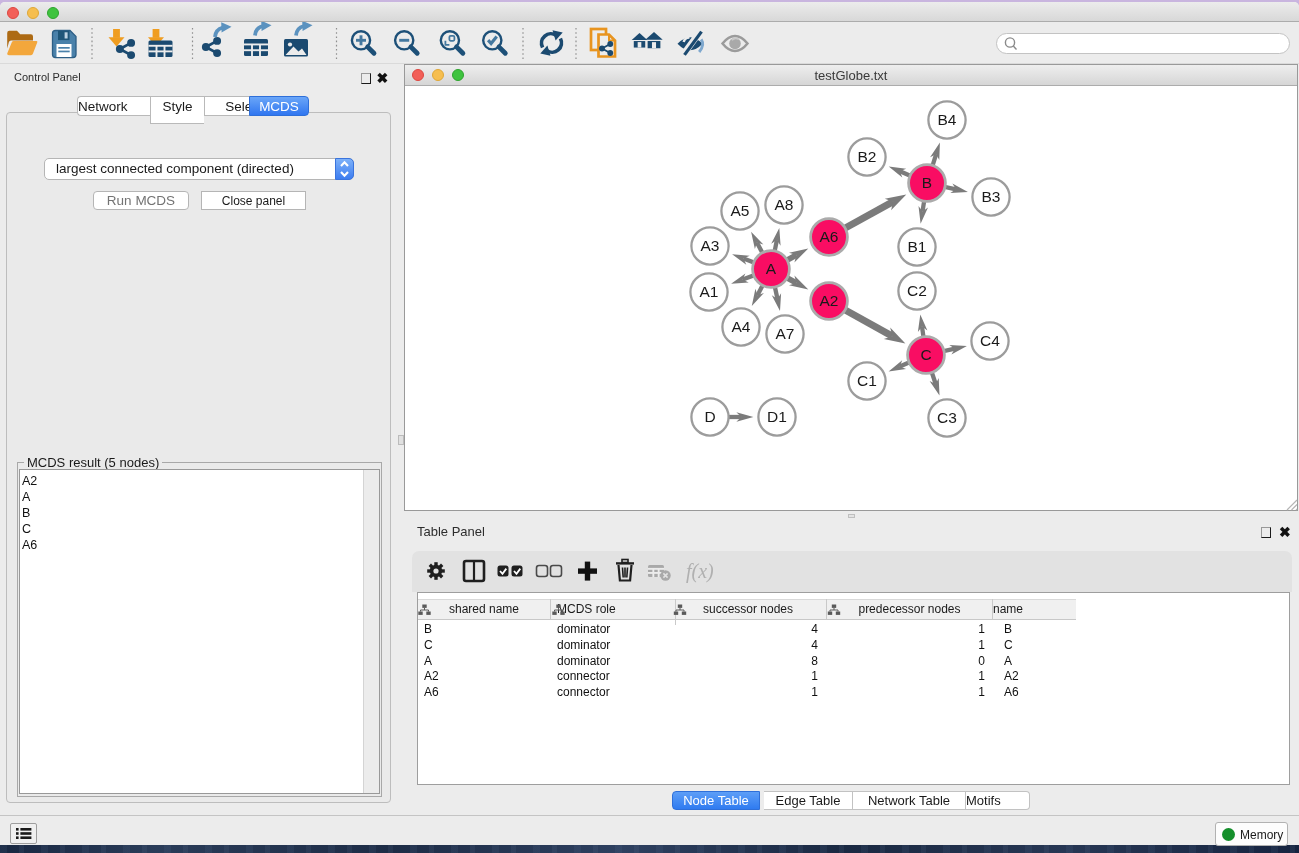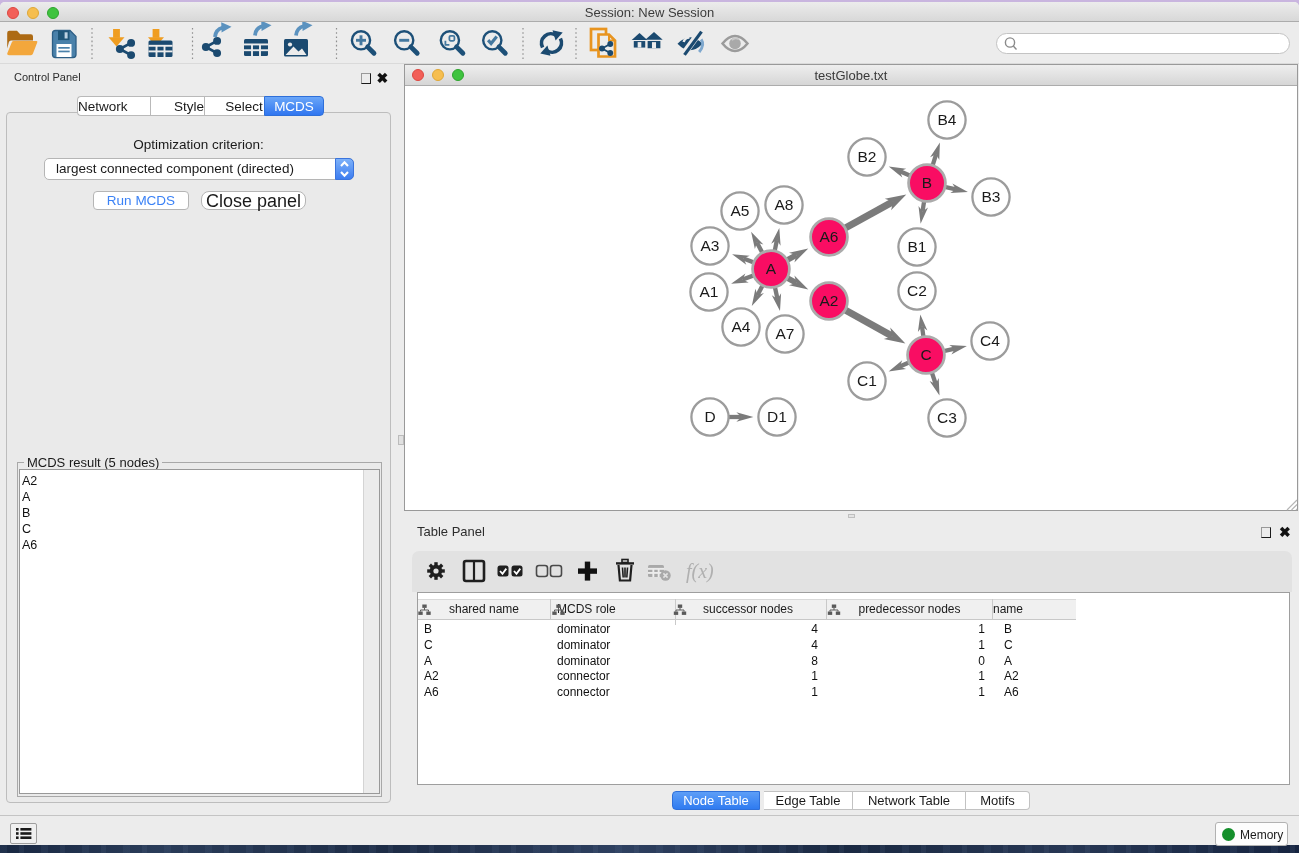--- a/index.html
+++ b/index.html
@@ -9,21 +9,20 @@
 
 <div class="abs" style="left:0;top:845px;width:1299px;height:8px;background:linear-gradient(90deg,#182741,#2a3c59 12%,#1d2c46 30%,#2e4060 48%,#1a2942 65%,#273754 82%,#162440)"></div>
 <div class="abs" style="left:0;top:845px;width:1299px;height:8px;background:repeating-linear-gradient(90deg, rgba(90,115,150,0.13) 0 7px, rgba(0,0,0,0) 7px 19px, rgba(120,140,170,0.10) 19px 24px, rgba(0,0,0,0) 24px 41px)"></div>
 
 <div class="abs" style="left:0;top:2px;width:1299px;height:843px;background:#ececec;border-radius:5px 5px 0 0"></div>
 
 <div class="abs" style="left:0;top:2px;width:1299px;height:20px;background:linear-gradient(#ececec,#d8d8d8);border-bottom:1px solid #acacac;border-radius:5px 5px 0 0"></div>
 <div class="abs" style="left:7px;top:6.5px;width:12px;height:12px;border-radius:50%;background:#f25f58;border:1px solid #dd4741"></div>
 <div class="abs" style="left:27px;top:6.5px;width:12px;height:12px;border-radius:50%;background:#f6be4f;border:1px solid #dfa736"></div>
 <div class="abs" style="left:47px;top:6.5px;width:12px;height:12px;border-radius:50%;background:#3fc33f;border:1px solid #2ea42e"></div>
-<div class="abs" style="left:0;top:5px;width:1299px;height:16px;text-align:center;font-size:13px;color:#3c3c3c">Session: New Session</div>
 
 <svg width="1299" height="42" style="position:absolute;left:0;top:22px">
       <path d="M7.2 26.5 l0 -15.5 q0 -2.2 2.2 -2.2 l7.6 0 l3.2 3.4 l10.6 0 q2.2 0 2.2 2.2 l0 4.1 l-22 0 q-1.6 0 -2.1 1.5 z" fill="#ad6a14"></path>
       <path d="M7.2 31.5 l4.6 -11.3 q0.5 -1.3 1.9 -1.3 l22.5 0 q1.6 0 1.1 1.4 l-4.4 11.5 q-0.5 1.4 -2 1.4 l-22 0 q-1.9 0 -1.7 -1.7 z" fill="#f3a73c"></path>
       <path d="M52.5 11.5 q0 -3 3 -3 l14.5 0 l6 6 l0 18 q0 3 -3 3 l-17.5 0 q-3 0 -3 -3 z" fill="#4a81aa" stroke="#2d5f86" stroke-width="1.3"></path>
       <rect x="58" y="8.8" width="11.5" height="9.3" fill="#1f5679"></rect>
       <rect x="64.6" y="10.3" width="3" height="6.2" fill="#bcd2e2"></rect>
       <rect x="56.5" y="22" width="15" height="13" fill="#ffffff"></rect>
       <rect x="58.3" y="25" width="11.4" height="1.7" fill="#4a81aa"></rect>
       <rect x="58.3" y="28.6" width="11.4" height="1.7" fill="#4a81aa"></rect>
@@ -115,36 +114,35 @@
     </svg>
 
 <div class="abs" style="left:14px;top:71px;font-size:11px;color:#2d2d2d">Control Panel</div>
 <div class="abs" style="left:361px;top:73px;width:10px;height:11px;border:1.6px solid #1a1a1a;border-top-color:#999;border-left-color:#999"></div>
 <div class="abs" style="left:376.5px;top:70px;font-size:14px;font-weight:bold;color:#111">✖</div>
 
 <div class="abs" style="left:6px;top:112px;width:385px;height:691px;background:#eaeaea;border:1px solid #bdbdbd;border-radius:4px"></div>
 
 <div class="abs" style="left:77px;top:96px;width:247px;height:20px;font-size:13.5px">
   <div class="abs" style="left:0;top:0;width:73px;height:20px;background:#fff;border:1px solid #b9b9b9;border-right:none;border-radius:4px 0 0 4px;text-align:left;line-height:19px;color:#1a1a1a">Network</div>
-  <div class="abs" style="left:73px;top:0;width:54px;height:20px;background:#fff;border:1px solid #b9b9b9;border-right:none;text-align:right;line-height:19px;color:#1a1a1a">Style</div>
+  <div class="abs" style="left:73px;top:0;width:54px;height:28px;background:#fff;border:1px solid #b9b9b9;border-right:none;text-align:center;line-height:19px;color:#1a1a1a">Style</div>
   <div class="abs" style="left:127px;top:0;width:80px;height:20px;background:#fff;border:1px solid #b9b9b9;text-align:center;line-height:19px;color:#1a1a1a">Select</div>
-  <div class="abs" style="left:187px;top:0;width:60px;height:20px;background:linear-gradient(#6aa6f8,#3076f0);border:1px solid #2e6fd9;border-radius:0 4px 4px 0;text-align:center;line-height:19px;color:#fff">MCDS</div>
-</div>
-
-<div class="abs" style="left:6px;top:137px;width:385px;height:16px;text-align:center;font-size:13.5px;color:#1a1a1a">Optimization criterion:</div>
+  <div class="abs" style="left:172px;top:0;width:60px;height:20px;background:linear-gradient(#6aa6f8,#3076f0);border:1px solid #2e6fd9;border-radius:0 4px 4px 0;text-align:center;line-height:19px;color:#fff">MCDS</div>
+</div>
+
 <div class="abs" style="left:44px;top:158px;width:310px;height:22px;background:#fff;border:1px solid #b5b5b5;border-radius:5px"></div>
 <div class="abs" style="left:56px;top:161px;font-size:13.5px;color:#1a1a1a">largest connected component (directed)</div>
 <div class="abs" style="left:335px;top:158px;width:19px;height:22px;background:linear-gradient(#7db1f9,#3d7df0);border-radius:0 5px 5px 0;border:1px solid #3a74dd"></div>
 <svg class="abs" width="19" height="22" style="left:335px;top:158px">
       <path d="M 6 8 l 3.5 -3.8 l 3.5 3.8" fill="none" stroke="#fff" stroke-width="2.1"></path>
       <path d="M 6 14 l 3.5 3.8 l 3.5 -3.8" fill="none" stroke="#fff" stroke-width="2.1"></path>
     </svg>
 
-<div class="abs" style="left:93px;top:191px;width:96px;height:19px;background:#fff;border:1px solid #b5b5b5;border-radius:4px;text-align:center;line-height:18px;font-size:13.5px;color:#3b82f6">Run MCDS</div>
-<div class="abs" style="left:201px;top:191px;width:105px;height:19px;background:#fff;border:1px solid #b5b5b5;border-radius:8px;text-align:center;line-height:18px;font-size:18px;color:#1a1a1a">Close panel</div>
+<div class="abs" style="left:93px;top:191px;width:96px;height:19px;background:#fff;border:1px solid #b5b5b5;border-radius:4px;text-align:center;line-height:18px;font-size:13.5px;color:#737373">Run MCDS</div>
+<div class="abs" style="left:201px;top:191px;width:105px;height:19px;background:#fff;border:1px solid #b5b5b5;border-radius:0;text-align:center;line-height:18px;font-size:12px;color:#1a1a1a">Close panel</div>
 
 <div class="abs" style="left:17px;top:462px;width:365px;height:335px;border:1px solid #a8a8a8"></div>
 <div class="abs" style="left:24px;top:455px;background:#eaeaea;padding:0 3px;font-size:13px;color:#1a1a1a">MCDS result (5 nodes)</div>
 <div class="abs" style="left:19px;top:469px;width:361px;height:325px;background:#fff;border:1px solid #999"></div>
 <div class="abs" style="left:363px;top:470px;width:16px;height:323px;background:#ececec;border-left:1px solid #d4d4d4"></div>
 <div class="abs" style="left:22px;top:473px;font-size:12.5px;line-height:16px;color:#111">A2<br>A<br>B<br>C<br>A6</div>
 
 <div class="abs" style="left:404px;top:64px;width:894px;height:447px;background:#fff;border:1px solid #999"></div>
 <div class="abs" style="left:405px;top:65px;width:892px;height:21px;background:linear-gradient(#eeeeee,#d6d6d6);border-bottom:1px solid #acacac"></div>
 <div class="abs" style="left:412px;top:69px;width:12px;height:12px;border-radius:50%;background:#f25f58;border:1px solid #dd4741"></div>
@@ -317,21 +315,21 @@
   <div class="abs" style="left:139px;top:0">dominator<br>dominator<br>dominator<br>connector<br>connector</div>
   <div class="abs" style="left:250px;top:0;width:150px;text-align:right">4<br>4<br>8<br>1<br>1</div>
   <div class="abs" style="left:417px;top:0;width:150px;text-align:right">1<br>1<br>0<br>1<br>1</div>
   <div class="abs" style="left:586px;top:0">B<br>C<br>A<br>A2<br>A6</div>
 </div>
 
 <div class="abs" style="left:672px;top:791px;height:19px;font-size:13px">
   <div class="abs" style="left:0;top:0;width:88px;height:19px;background:linear-gradient(#5d9ef7,#2f7bf0);border:1px solid #2e6fd9;border-radius:4px 0 0 4px;text-align:center;line-height:18px;color:#fff">Node Table</div>
   <div class="abs" style="left:92px;top:0;width:89px;height:19px;background:#fff;border:1px solid #c2c2c2;border-left:none;text-align:center;line-height:18px;color:#1a1a1a">Edge Table</div>
   <div class="abs" style="left:181px;top:0;width:113px;height:19px;background:#fff;border:1px solid #c2c2c2;border-left:none;text-align:center;line-height:18px;color:#1a1a1a">Network Table</div>
-  <div class="abs" style="left:294px;top:0;width:64px;height:19px;background:#fff;border:1px solid #c2c2c2;border-left:none;border-radius:0 4px 4px 0;text-align:center;line-height:18px;color:#1a1a1a">Motifs</div>
+  <div class="abs" style="left:294px;top:0;width:64px;height:19px;background:#fff;border:1px solid #c2c2c2;border-left:none;border-radius:0 4px 4px 0;text-align:left;line-height:18px;color:#1a1a1a">Motifs</div>
 </div>
 
 <div class="abs" style="left:0;top:815px;width:1299px;height:1px;background:#c4c4c4"></div>
 <div class="abs" style="left:10px;top:823px;width:27px;height:21px;background:#f0f0f0;border:1px solid #9e9e9e;border-radius:2px"></div>
 <svg class="abs" width="27" height="21" style="left:10px;top:823px">
   <g fill="#1a1a1a">
         <rect x="6" y="5" width="2.6" height="2.6"></rect>
         <rect x="6" y="9.2" width="2.6" height="2.6"></rect>
         <rect x="6" y="13.4" width="2.6" height="2.6"></rect>
   <rect x="10.4" y="5" width="11" height="2.6"></rect>

